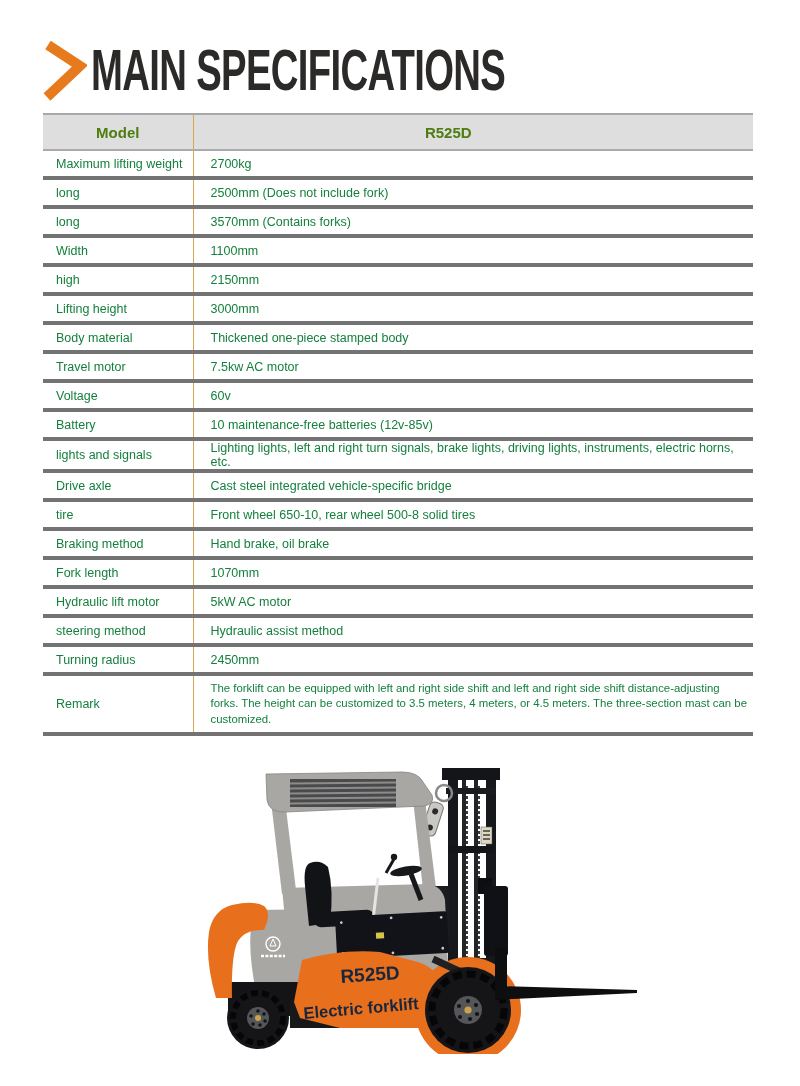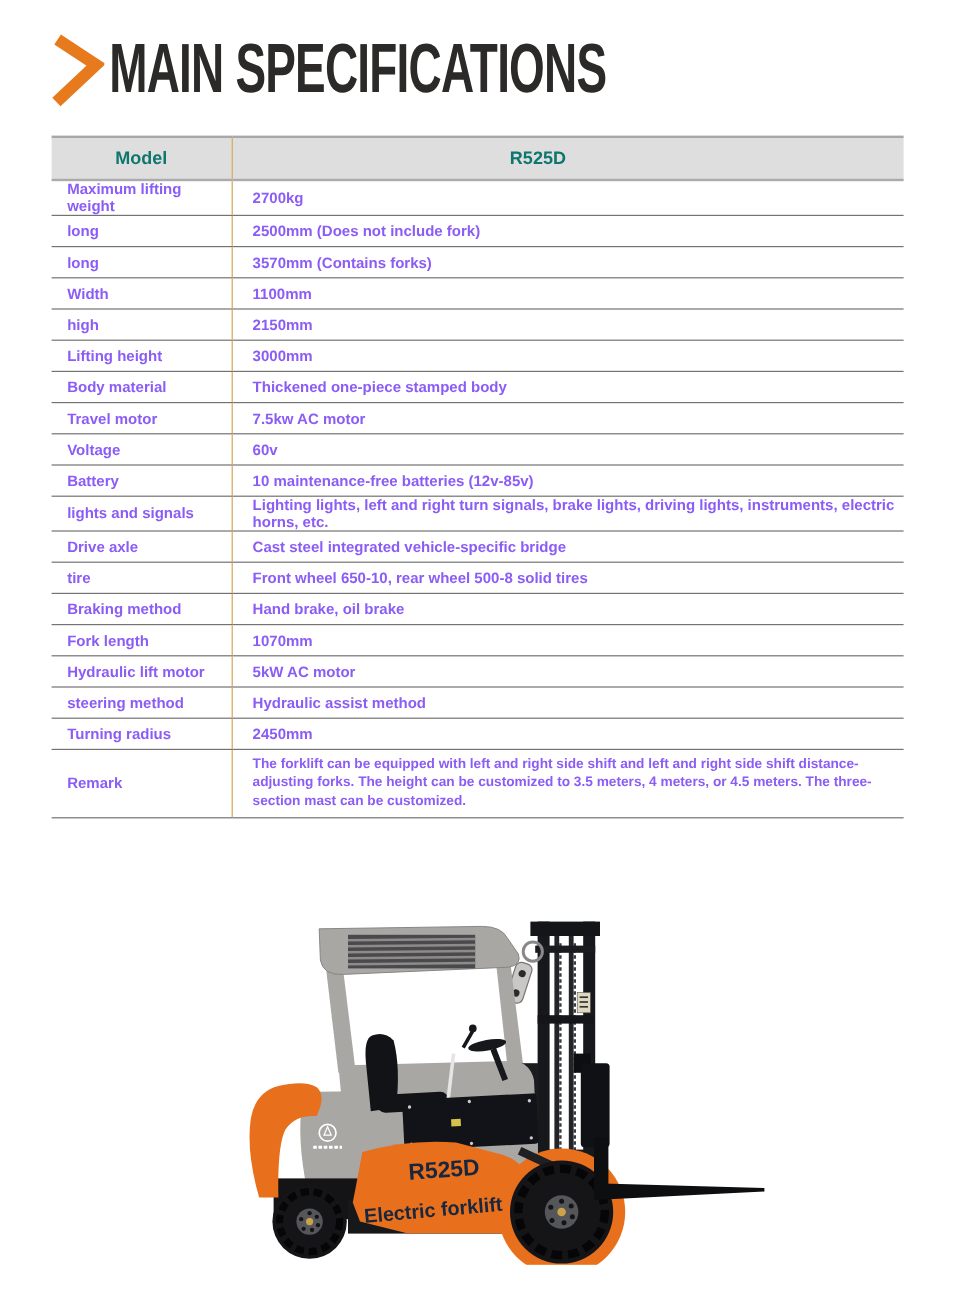--- a/index.html
+++ b/index.html
@@ -1,33 +1,33 @@
 <!DOCTYPE html>
 <html><head>
 <meta charset="utf-8">
 <style>
   html,body{margin:0;padding:0;background:#ffffff;}
   body{width:800px;height:1086px;position:relative;font-family:"Liberation Sans",sans-serif;overflow:hidden;}
   .page{position:absolute;inset:0;background:#fff;}
 
   
-  .hdr{position:absolute;left:40px;top:24px;display:flex;align-items:center;}
+  .hdr{position:absolute;left:40px;top:36px;display:flex;align-items:center;}
   .hdr .bracket{width:47px;height:62px;flex:0 0 auto;}
   .hdr h1{margin:0 0 0 4px;font-size:58px;font-weight:bold;color:#2b2a29;
           letter-spacing:-1px;white-space:nowrap;
           transform:scaleX(.66);transform-origin:left center;}
 
   
   table.spec{position:absolute;left:43px;top:113px;width:710px;border-collapse:collapse;table-layout:fixed;}
   table.spec col.c1{width:150px;}
-  table.spec thead th{background:#dedede;height:34px;font-size:15px;font-weight:bold;color:#0f766e;
+  table.spec thead th{background:#dedede;height:34px;font-size:15px;font-weight:bold;color:#4d7c0f;
       border-top:2px solid #a8a8a8;border-bottom:2px solid #ababab;text-align:center;padding:0;}
   table.spec thead th.val{border-left:1px solid #d9a54e;padding-right:50px;}
-  table.spec td{border-bottom:1px solid #737373;height:25px;font-size:12.5px;color:#8b5cf6;
-      padding:0;vertical-align:middle;font-weight:bold;}
+  table.spec td{border-bottom:4px solid #737373;height:25px;font-size:12.5px;color:#15803d;
+      padding:0;vertical-align:middle;}
   table.spec td.lbl{padding-left:13px;}
   table.spec td.val{border-left:1px solid #d9a54e;padding-left:17px;padding-right:6px;}
   table.spec tbody tr:last-child td.val{font-size:11.4px;line-height:1.35;padding-top:5px;padding-bottom:5px;margin-top:28px;}
 
   
   .truck{position:absolute;left:190px;top:760px;width:460px;height:310px;}
   .truck text{font-family:"Liberation Sans",sans-serif;font-weight:bold;}
 </style>
 </head>
 <body>

